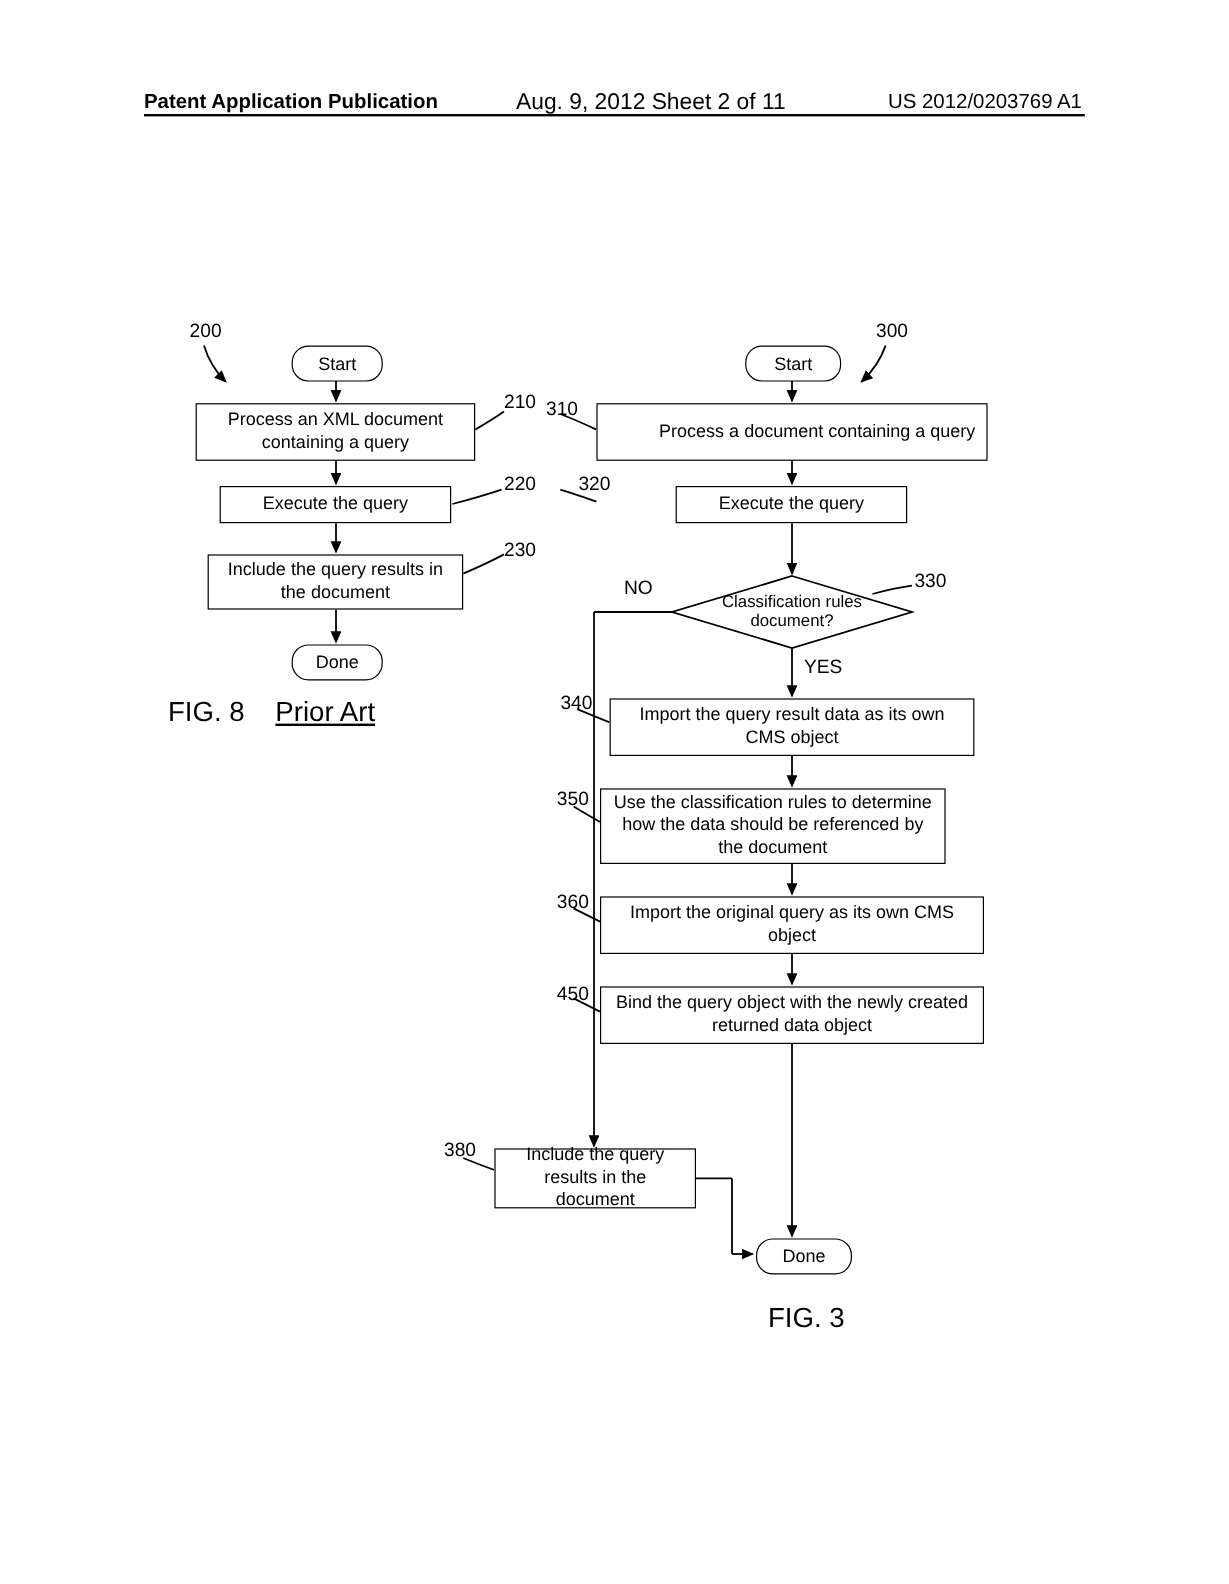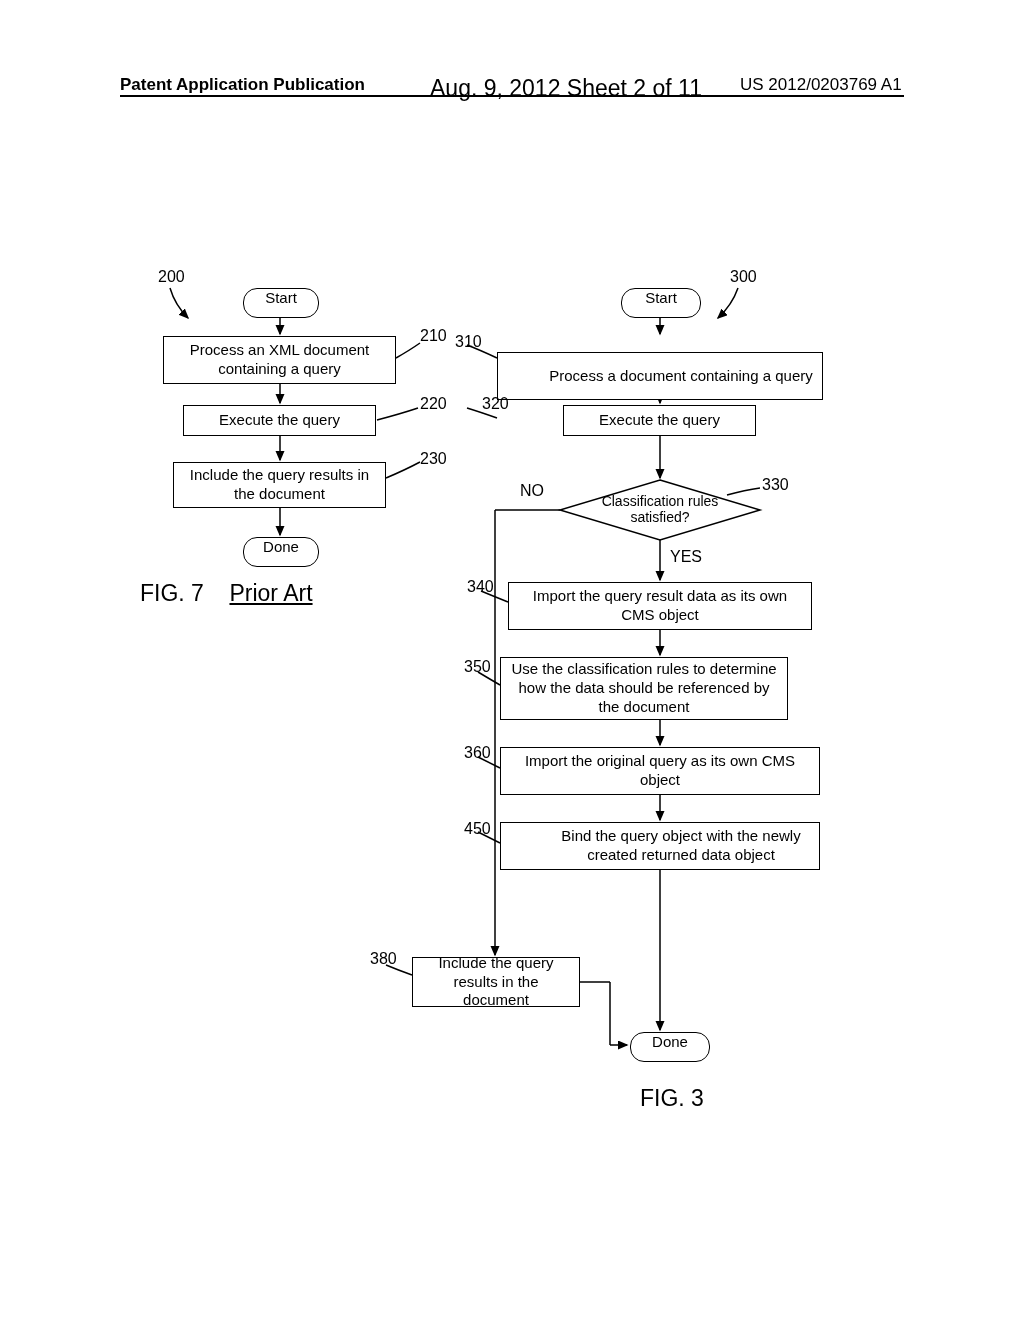--- a/index.html
+++ b/index.html
@@ -31,21 +31,21 @@
     position: absolute;
     top: -10px;
     left: 120px;
     font-weight: bold;
     font-size: 17px;
   }
   .header-mid {
     position: absolute;
     top: -10px;
     left: 430px;
-    font-size: 23px;
+    font-size: 19px;
   }
   .header-right {
     position: absolute;
     top: -10px;
     left: 740px;
     font-size: 17px;
   }
   svg { position:absolute; top:0; left:0; }
   .box {
     position: absolute;
@@ -60,20 +60,21 @@
     background: #fff;
     line-height: 1.25;
   }
   .terminal {
     position: absolute;
     border: 1.5px solid #000;
     border-radius: 14px;
     text-align: center;
     font-size: 15px;
     display: flex;
+    align-items: center;
     justify-content: center;
     background: #fff;
   }
   .label {
     position: absolute;
     font-size: 16px;
   }
   .figlabel {
     position: absolute;
     font-size: 23px;
@@ -169,62 +170,62 @@
   <div class="box" style="left:173px; top:462px; width:213px; height:46px;">
     <span>Include the query results in the document</span>
   </div>
   <div class="label" style="left:420px; top:450px;">230</div>
 
   <div class="terminal" style="left:243px; top:537px; width:74px; height:28px;">
     <span>Done</span>
   </div>
 
   <div class="figlabel" style="left:140px; top:580px;">
-    <span>FIG. 7</span>
+    <span>FIG. 8</span>
     &nbsp;&nbsp;
     <span class="underline">Prior Art</span>
   </div>
 
   <div class="label" style="left:730px; top:268px;">300</div>
 
   <div class="terminal" style="left:621px; top:288px; width:78px; height:28px;">
     <span>Start</span>
   </div>
 
-  <div class="box" style="left:497px; top:352px; width:326px; height:48px;padding-left:48px;">
+  <div class="box" style="left:497px; top:336px; width:326px; height:48px;padding-left:48px;">
     <span>Process a document containing a query</span>
   </div>
   <div class="label" style="left:455px; top:333px;">310</div>
 
   <div class="box" style="left:563px; top:405px; width:193px; height:31px;">
     <span>Execute the query</span>
   </div>
   <div class="label" style="left:482px; top:395px;">320</div>
 
-  <div style="position:absolute; left:590px; top:493px; width:140px; font-size:14px; text-align:center; line-height:1.15;">Classification rules satisfied?</div>
+  <div style="position:absolute; left:590px; top:493px; width:140px; font-size:14px; text-align:center; line-height:1.15;">Classification rules document?</div>
   <div class="label" style="left:762px; top:476px;">330</div>
   <div class="label" style="left:520px; top:482px;">NO</div>
   <div class="label" style="left:670px; top:548px;">YES</div>
 
   <div class="box" style="left:508px; top:582px; width:304px; height:48px;">
     <span>Import the query result data as its own CMS object</span>
   </div>
   <div class="label" style="left:467px; top:578px;">340</div>
 
   <div class="box" style="left:500px; top:657px; width:288px; height:63px;">
     <span>Use the classification rules to determine how the data should be referenced by the document</span>
   </div>
   <div class="label" style="left:464px; top:658px;">350</div>
 
   <div class="box" style="left:500px; top:747px; width:320px; height:48px;">
     <span>Import the original query as its own CMS object</span>
   </div>
   <div class="label" style="left:464px; top:744px;">360</div>
 
-  <div class="box" style="left:500px; top:822px; width:320px; height:48px;padding-left:48px;">
+  <div class="box" style="left:500px; top:822px; width:320px; height:48px;">
     <span>Bind the query object with the newly created returned data object</span>
   </div>
   <div class="label" style="left:464px; top:820px;">450</div>
 
   <div class="box" style="left:412px; top:957px; width:168px; height:50px;">
     <span>Include the query results in the document</span>
   </div>
   <div class="label" style="left:370px; top:950px;">380</div>
 
   <div class="terminal" style="left:630px; top:1032px; width:78px; height:28px;">

